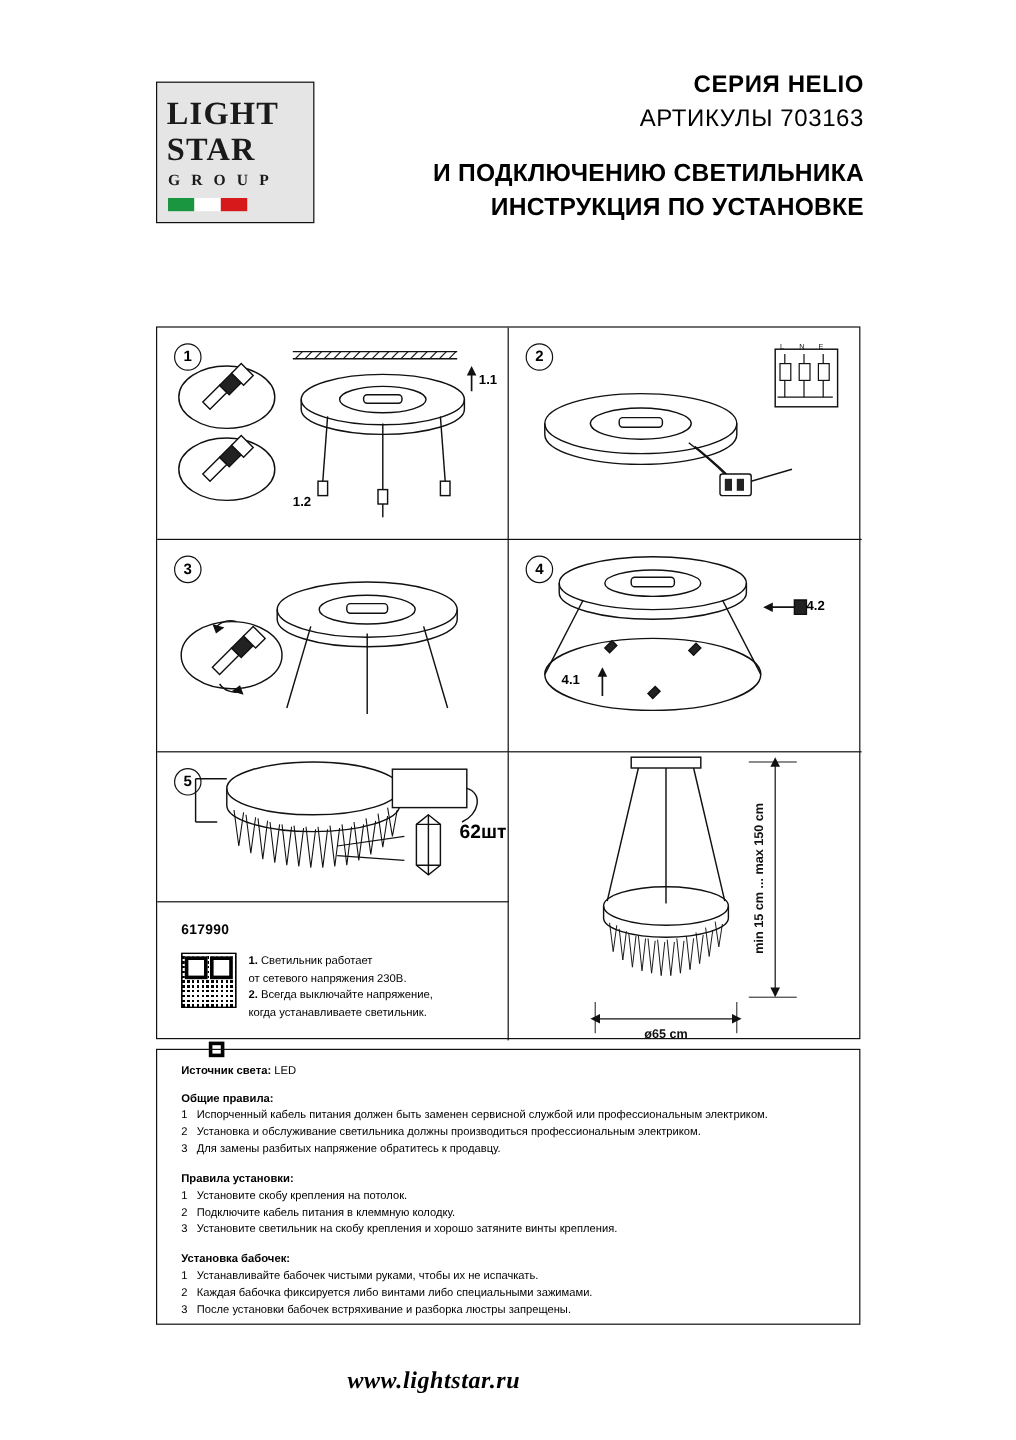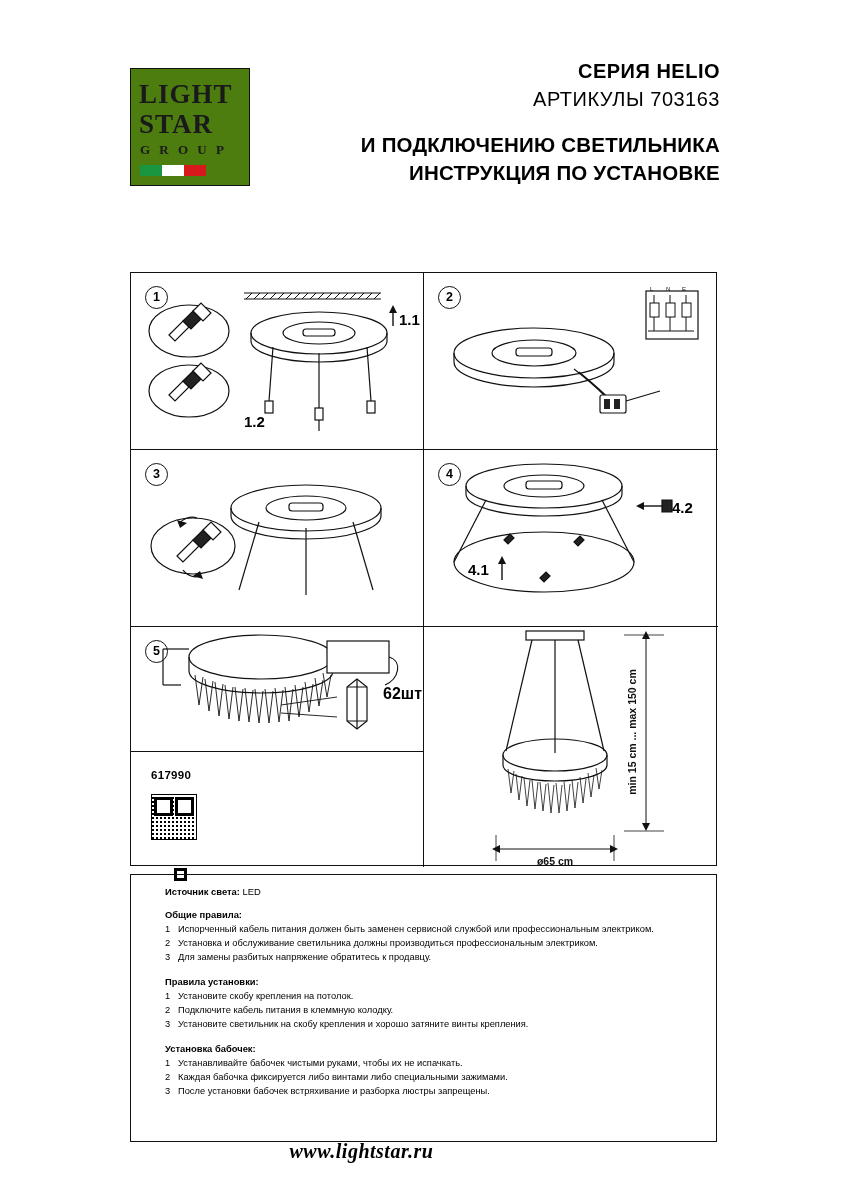--- a/index.html
+++ b/index.html
@@ -27,24 +27,24 @@
     position: absolute;
     left: 130px;
     top: 60px;
     width: 590px;
     height: 150px;
   }
   .logo-box {
     position: absolute;
     left: 0;
     top: 8px;
-    width: 120px;
+    width: 132px;
     height: 118px;
     border: 1.5px solid #111;
-    background: #4d7c0f;
+    background: #e5e5e5;
     box-sizing: border-box;
   }
   .logo-word {
     font-family: "Liberation Serif", serif;
     font-weight: bold;
     letter-spacing: 1px;
     color: #1a1a1a;
     line-height: 1;
   }
   .logo-light {
@@ -139,21 +139,21 @@
     height: 21px;
     border: 1.3px solid #111;
     border-radius: 50%;
     font-size: 12.5px;
     font-weight: bold;
     line-height: 20px;
     text-align: center;
   }
   .lbl {
     position: absolute;
-    font-size: 15px;
+    font-size: 11px;
     font-weight: bold;
   }
 
   
   .art-code {
     position: absolute;
     left: 20px;
     top: 17px;
     font-size: 11.5px;
     font-weight: bold;
@@ -199,24 +199,24 @@
     line-height: 1.55;
   }
   .info-text b { font-weight: bold; }
 
   
   .rules {
     position: absolute;
     left: 130px;
     top: 874px;
     width: 587px;
-    height: 268px;
+    height: 230px;
     border: 1.2px solid #111;
     box-sizing: border-box;
-    padding: 11px 18px 0 34px;
+    padding: 11px 18px 0 20px;
   }
   .rules .src {
     font-size: 9.4px;
     margin-bottom: 12px;
   }
   .rules .src b { font-weight: bold; }
   .rules h4 {
     font-size: 9.4px;
     font-weight: bold;
     margin: 0 0 3px 0;
@@ -477,20 +477,26 @@
         </g>
       </svg>
       <div class="lbl" style="left:252px; top:58px; font-size:16px;">62шт</div>
     </div>
 
     <div class="cell c6 br">
       <div class="art-code">617990</div>
       <div class="qr">
           <span class="qr-c3"></span>
         </div>
+      <div class="info-text">
+        <b>1.</b><span> Светильник работает</span><br>
+        <span>от сетевого напряжения 230В.</span><br>
+        <b>2.</b><span> Всегда выключайте напряжение,</span><br>
+        <span>когда устанавливаете светильник.</span>
+      </div>
     </div>
 
     <div class="cell c7">
       <svg class="art" width="294" height="240" viewBox="0 0 294 240">
         <g fill="none" stroke="#111" stroke-width="1.2">
 
           <rect x="102" y="4" width="58" height="9"></rect>
 
           <line x1="108" y1="13" x2="82" y2="124"></line>
           <line x1="131" y1="13" x2="131" y2="126"></line>

